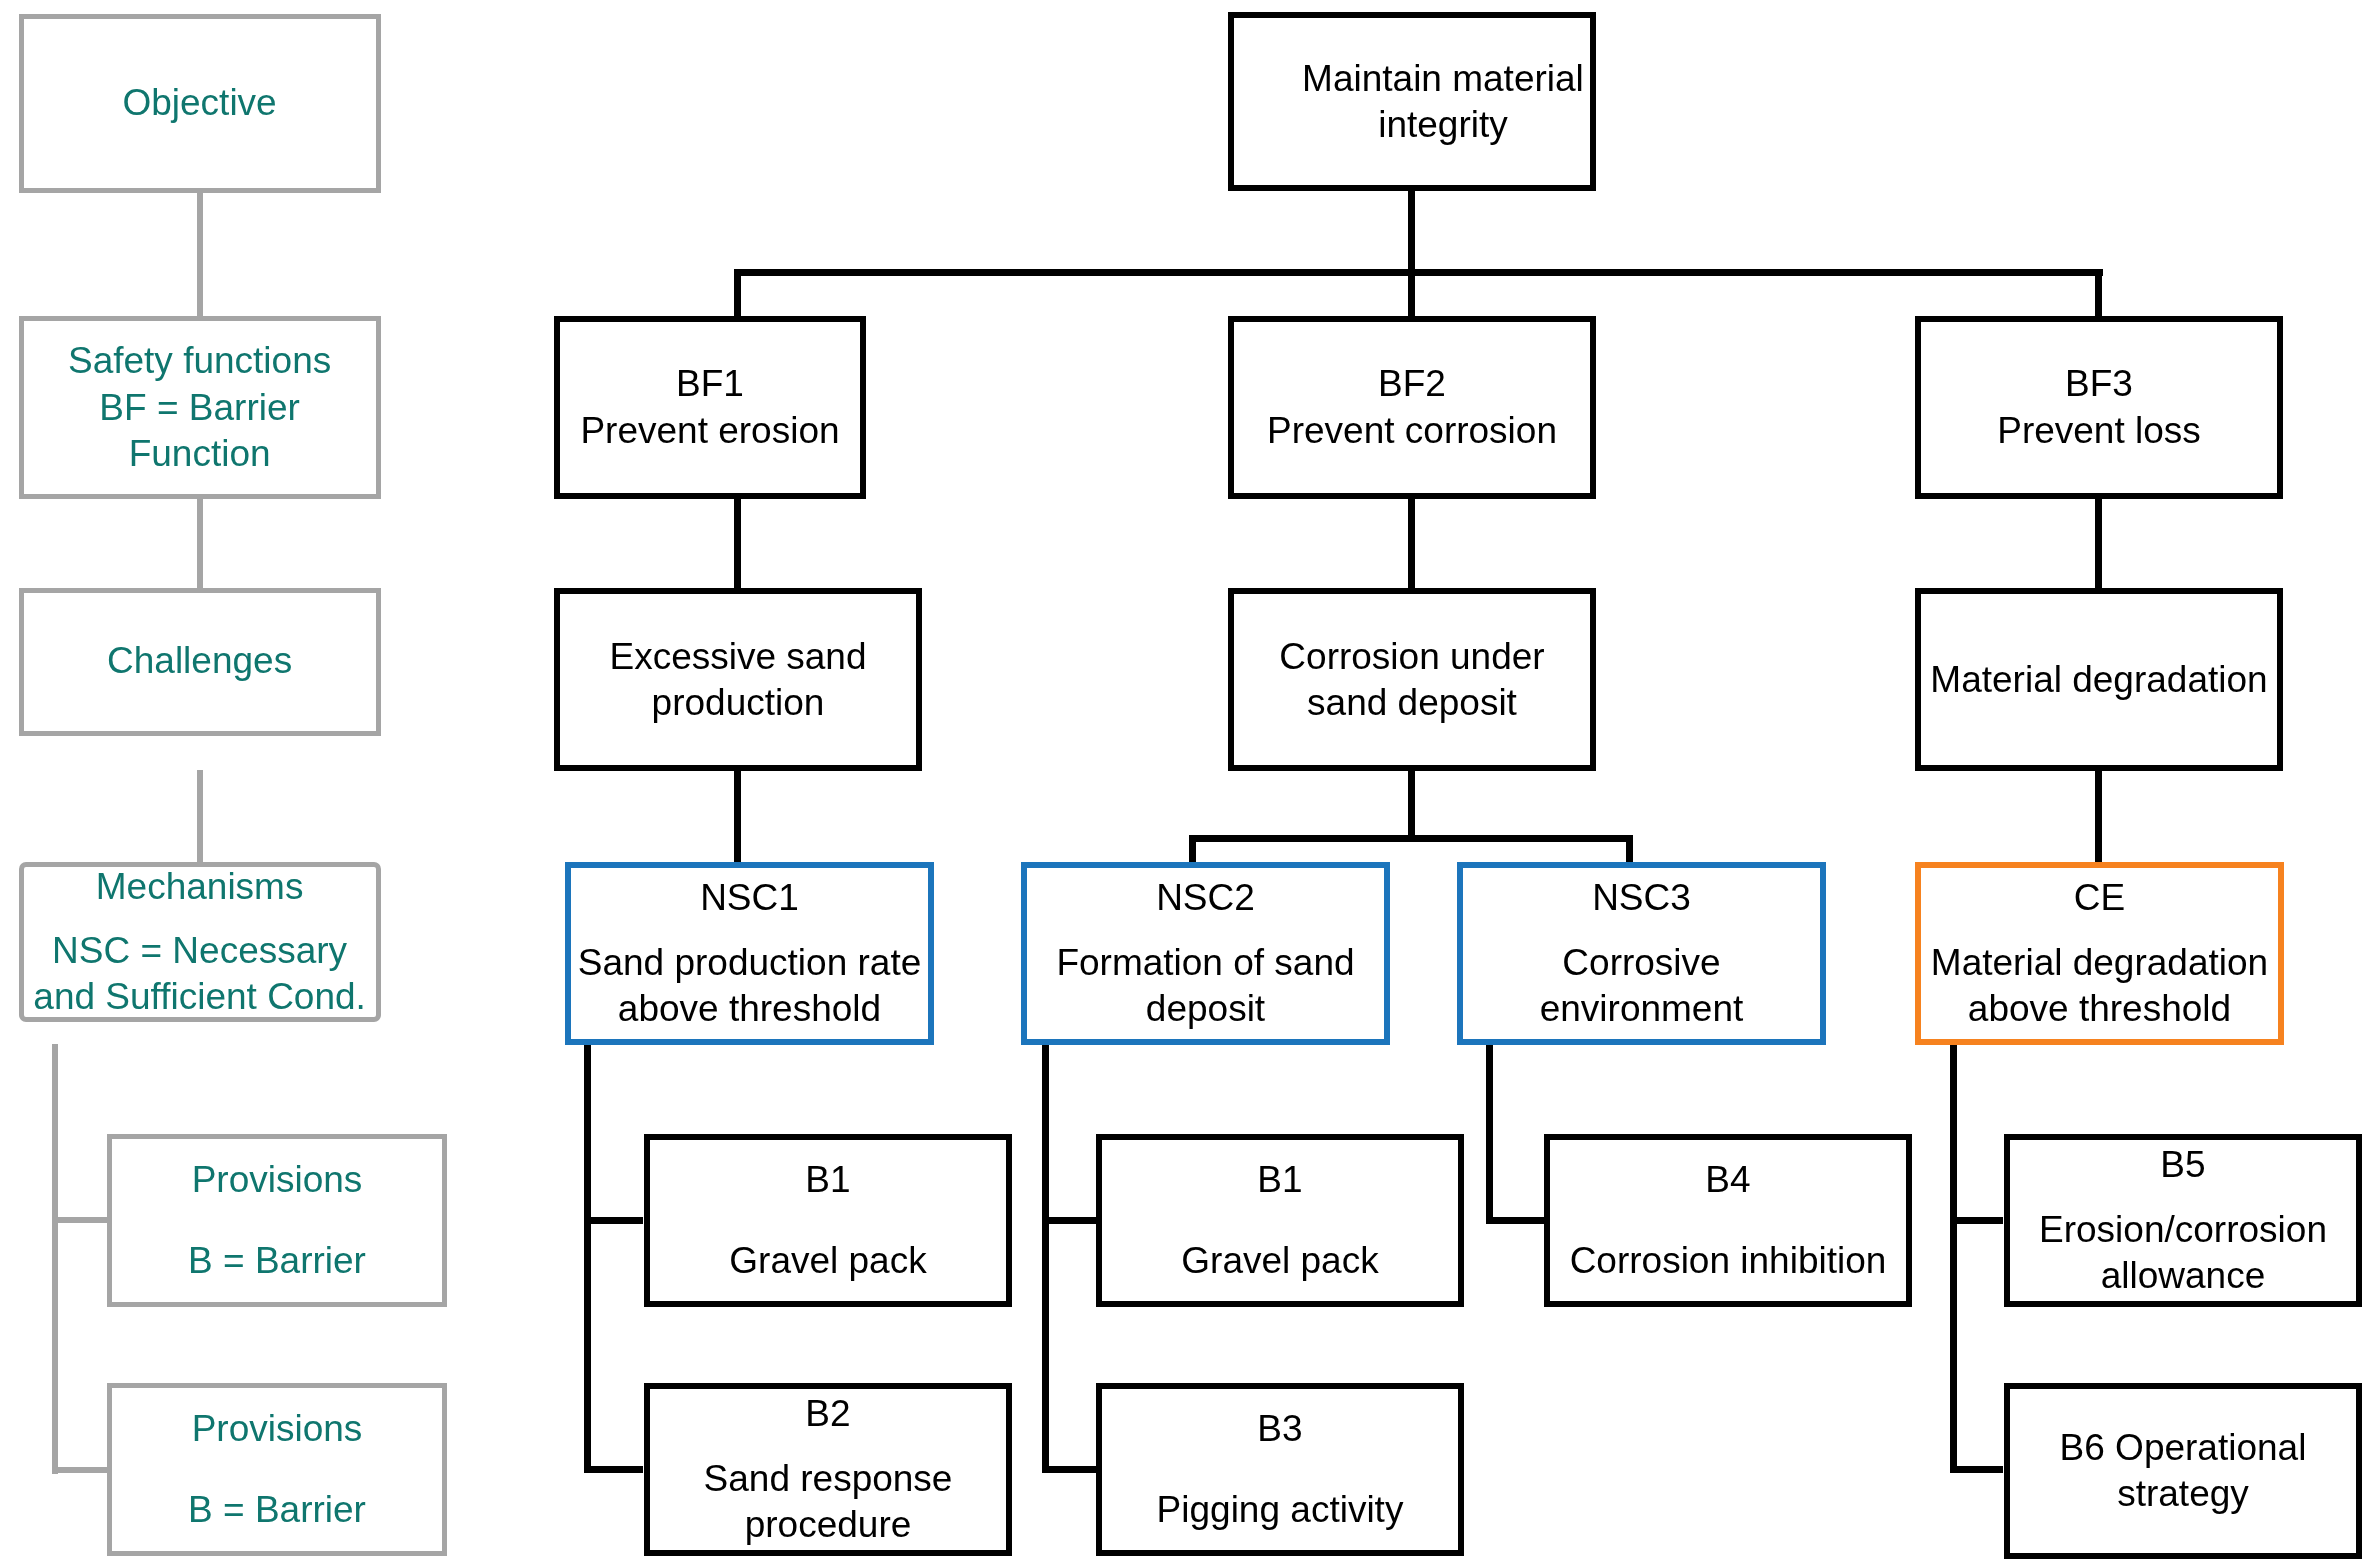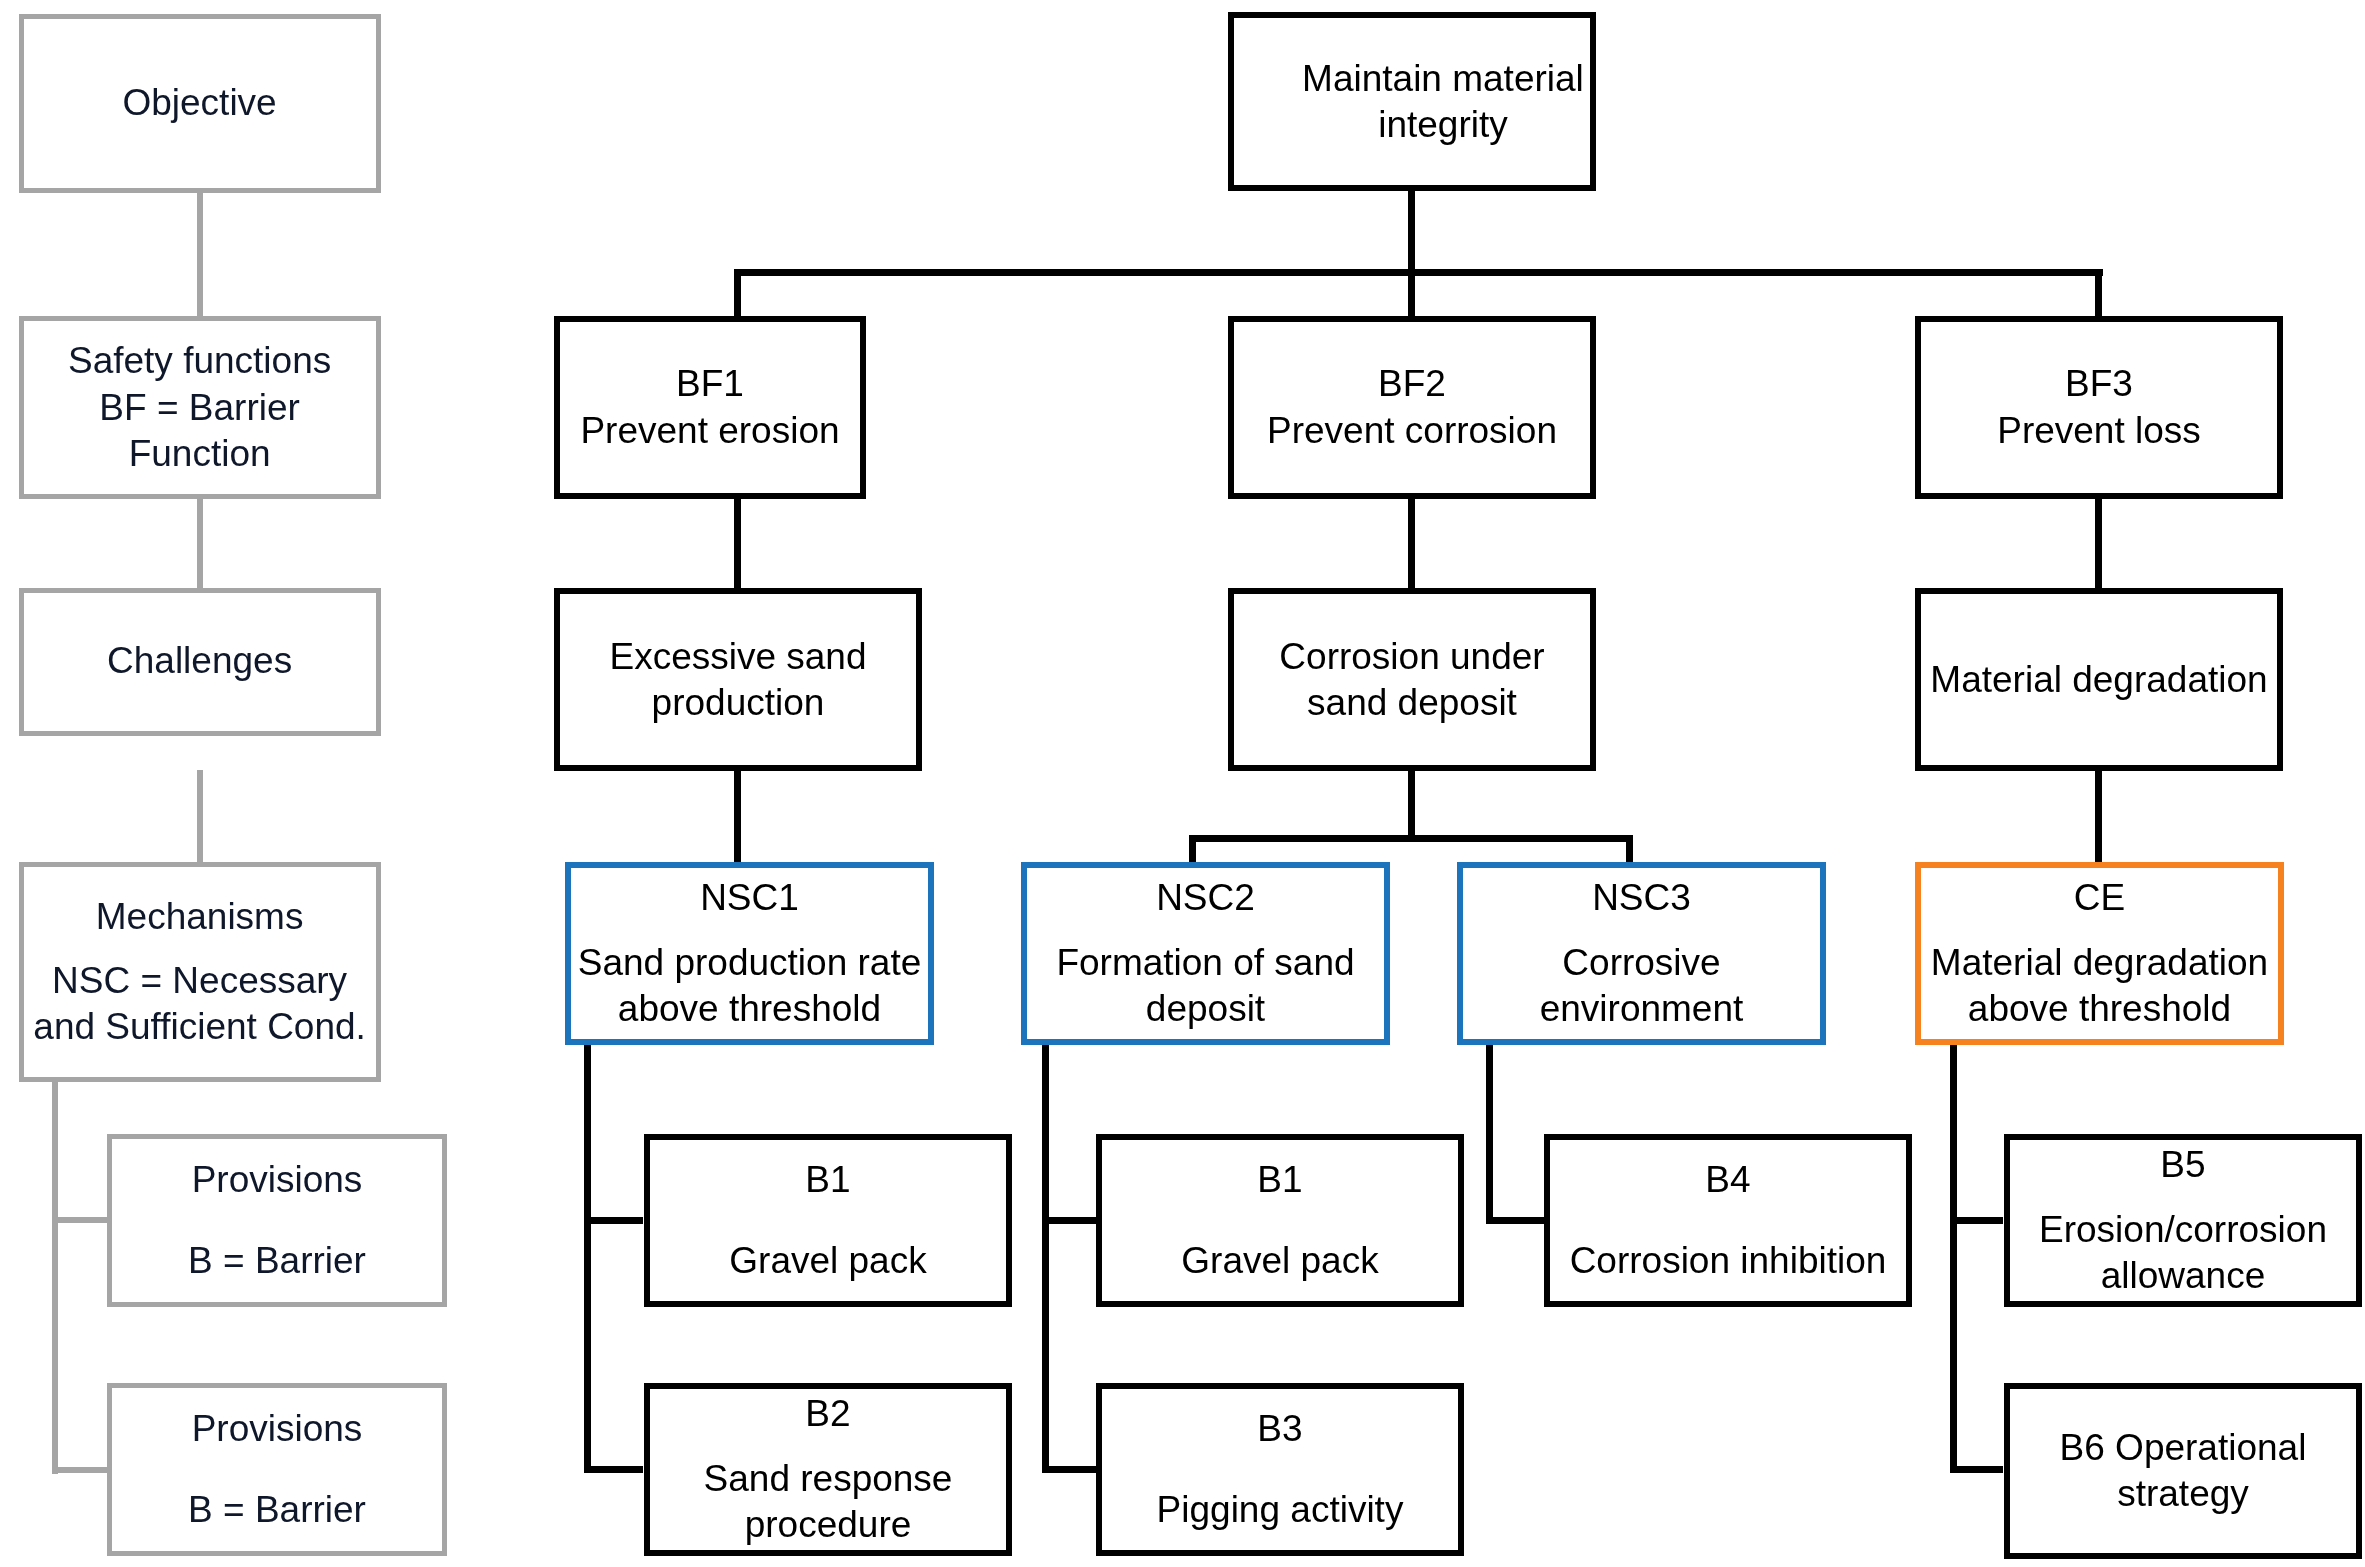--- a/index.html
+++ b/index.html
@@ -23,21 +23,21 @@
     text-align:center;
     font-size:37px;
     line-height:46px;
     padding:8.7px 6.2px;
   }
   .node .title{white-space:pre-line;}
   .node .desc{white-space:pre-line;}
   .gap-sm .title{margin-bottom:1.2px;}
   .gap-md .title{margin-bottom:18.6px;}
   .gap-lg .title{margin-bottom:35px;}
-  .gray{border:5.6px solid #A5A5A5;color:#0f172a;}
+  .gray{border:5.6px solid #A5A5A5;color:#0f766e;}
   .blue{border-color:#1C75BC;margin-left:12px;}
   .orange{border-color:#F6821F;}
   .line{position:absolute;background:#000;}
   .gline{position:absolute;background:#A5A5A5;}
 </style>
 </head>
 <body>
 
 <div id="canvas">
 
@@ -77,21 +77,21 @@
   <div class="node gray gap-sm" style="left:18.6px;top:13.6px;width:362px;height:179px;">
     <div class="title">Objective</div>
   </div>
   <div class="node gray gap-sm" style="left:18.6px;top:316px;width:362px;height:183px;">
     <div class="title">Safety functions</div>
     <div class="desc">BF = Barrier Function</div>
   </div>
   <div class="node gray gap-sm" style="left:18.6px;top:588px;width:362px;height:148px;">
     <div class="title">Challenges</div>
   </div>
-  <div class="node gray gap-md" style="left:18.6px;top:862px;width:362px;height:220px;">
+  <div class="node gray gap-md" style="left:18.6px;top:862px;width:362px;height:160px;border-radius:7px;">
     <div class="title">Mechanisms</div>
     <div class="desc">NSC = Necessary
 and Sufficient Cond.</div>
   </div>
   <div class="node gray gap-lg" style="left:107px;top:1134px;width:340px;height:173px;">
     <div class="title">Provisions</div>
     <div class="desc">B = Barrier</div>
   </div>
   <div class="node gray gap-lg" style="left:107px;top:1383px;width:340px;height:173px;">
     <div class="title">Provisions</div>

